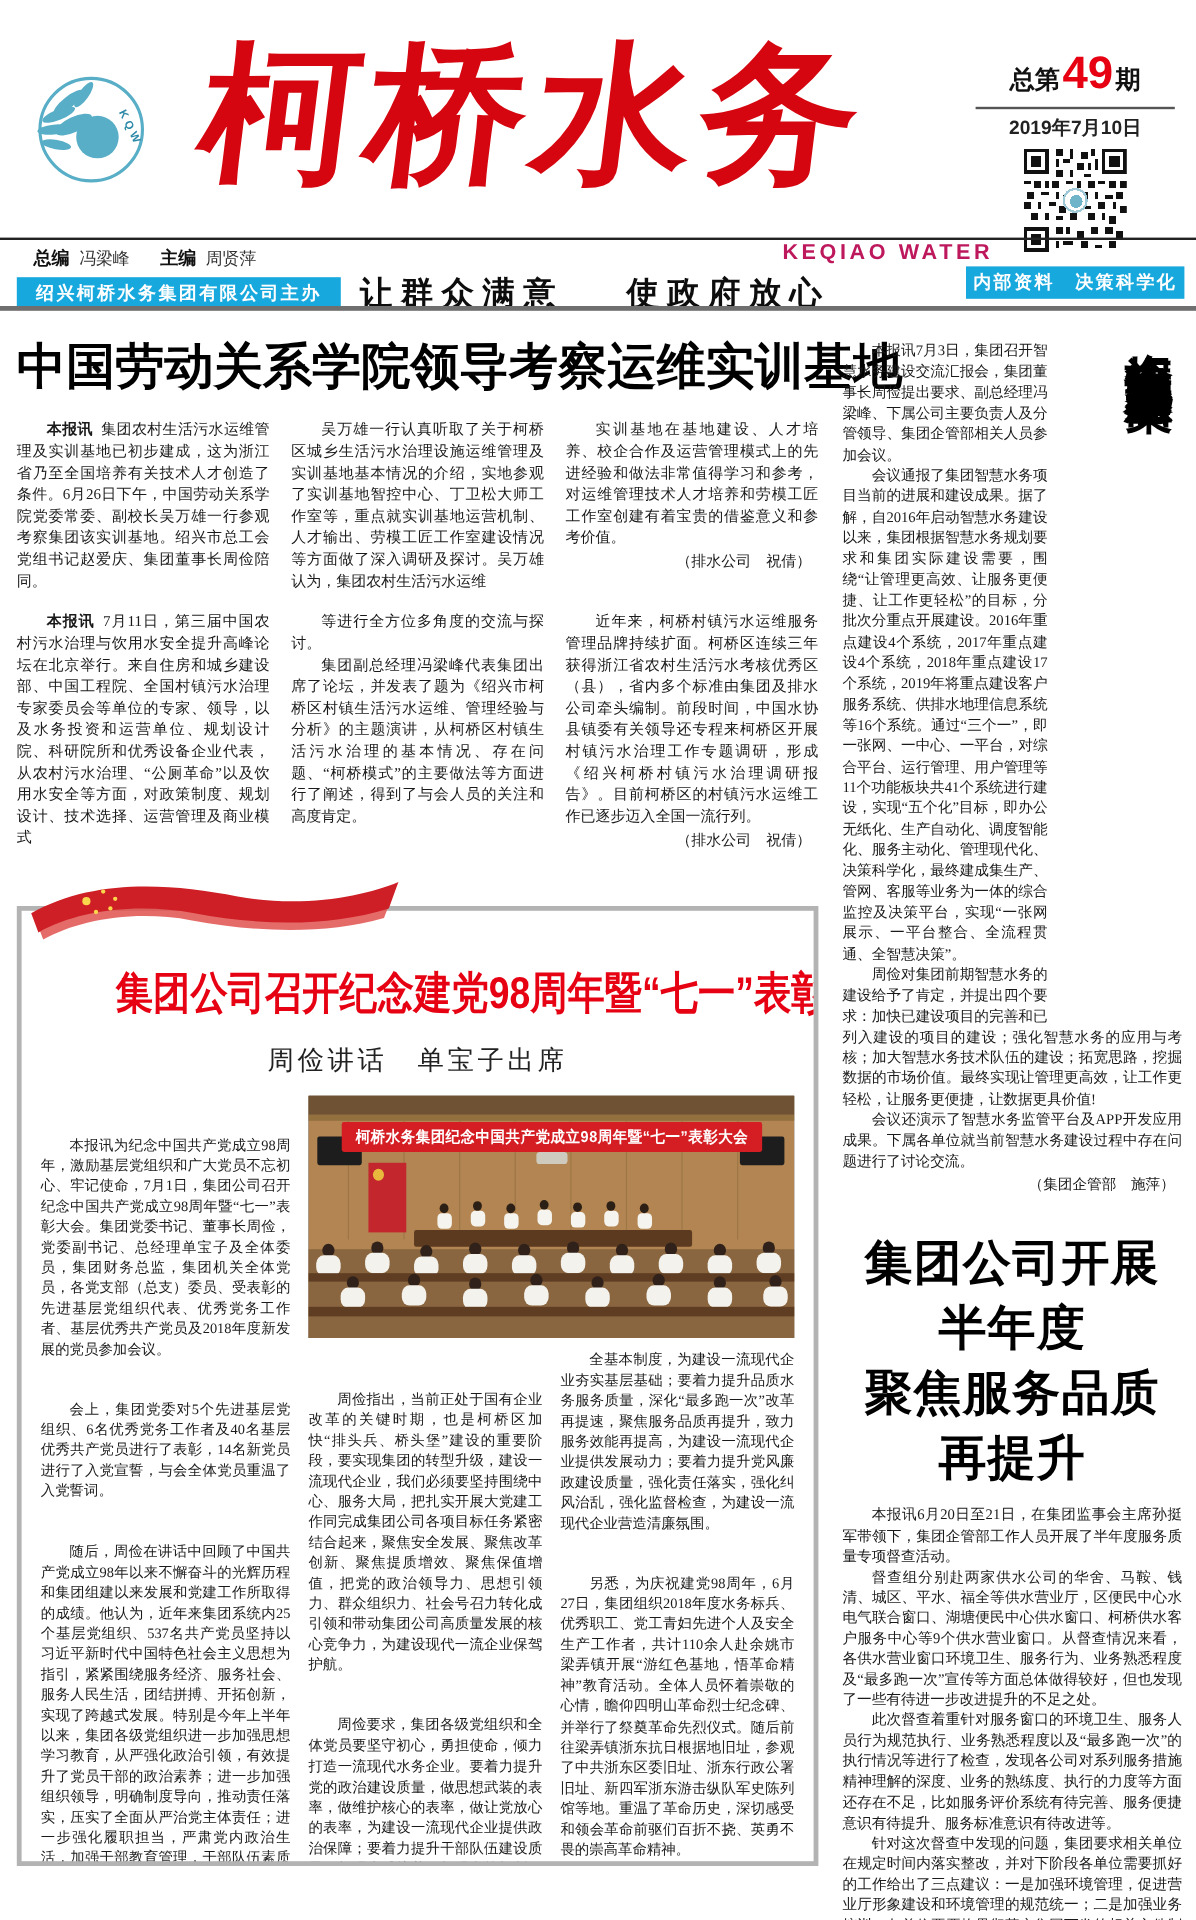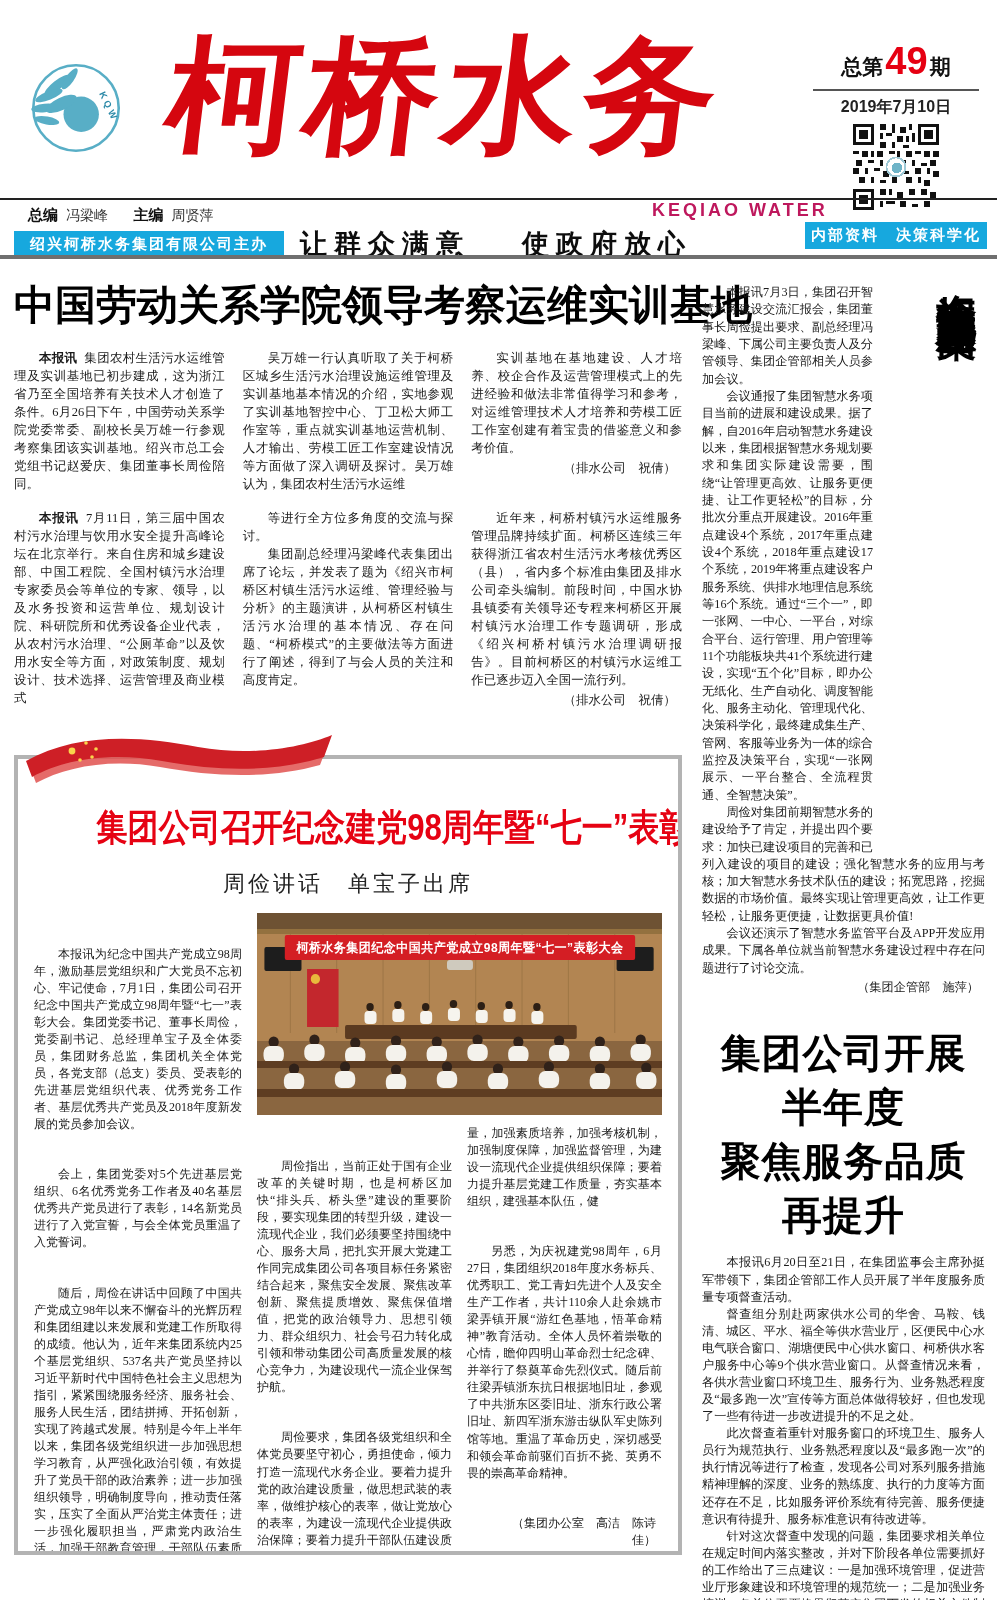--- a/index.html
+++ b/index.html
@@ -279,20 +279,21 @@
                     <use href="#pp" x="90" y="160" transform="translate(18,38) scale(1.2)"></use>
                     <use href="#pp" x="160" y="160" transform="translate(30,40) scale(1.15)"></use>
                     <use href="#pp" x="240" y="158" transform="translate(40,42) scale(1.2)"></use>
                     <use href="#pp" x="320" y="156" transform="translate(50,44) scale(1.18)"></use>
                 </g>
               </svg>
 
               <div class="rb-cols">
                 <p><span>周俭指出，当前正处于国有企业改革的关键时期，也是柯桥区加快“排头兵、桥头堡”建设的重要阶段，要实现集团的转型升级，建设一流现代企业，我们必须要坚持围绕中心、服务大局，把扎实开展大党建工作同完成集团公司各项目标任务紧密结合起来，聚焦安全发展、聚焦改革创新、聚焦提质增效、聚焦保值增值，把党的政治领导力、思想引领力、群众组织力、社会号召力转化成引领和带动集团公司高质量发展的核心竞争力，为建设现代一流企业保驾护航。</span></p>
                 <p><span>周俭要求，集团各级党组织和全体党员要坚守初心，勇担使命，倾力打造一流现代水务企业。要着力提升党的政治建设质量，做思想武装的表率，做维护核心的表率，做让党放心的表率，为建设一流现代企业提供政治保障；要着力提升干部队伍建设质量，加强素质培养，加强考核机制，加强制度保障，加强监督管理，为建设一流现代企业提供组织保障；要着力提升基层党建工作质量，夯实基本组织，建强基本队伍，健</span></p>
+                <p><span>全基本制度，为建设一流现代企业夯实基层基础；要着力提升品质水务服务质量，深化“最多跑一次”改革再提速，聚焦服务品质再提升，致力服务效能再提高，为建设一流现代企业提供发展动力；要着力提升党风廉政建设质量，强化责任落实，强化纠风治乱，强化监督检查，为建设一流现代企业营造清廉氛围。</span></p>
                 <p><span>另悉，为庆祝建党98周年，6月27日，集团组织2018年度水务标兵、优秀职工、党工青妇先进个人及安全生产工作者，共计110余人赴余姚市梁弄镇开展“游红色基地，悟革命精神”教育活动。全体人员怀着崇敬的心情，瞻仰四明山革命烈士纪念碑、并举行了祭奠革命先烈仪式。随后前往梁弄镇浙东抗日根据地旧址，参观了中共浙东区委旧址、浙东行政公署旧址、新四军浙东游击纵队军史陈列馆等地。重温了革命历史，深切感受和领会革命前驱们百折不挠、英勇不畏的崇高革命精神。</span></p>
                 <p class="sign">（集团办公室　高洁　陈诗佳）</p>
               </div>
             </div>
           </div>
         </div>
       </div>
     </div>
 
     <div class="side-col">

